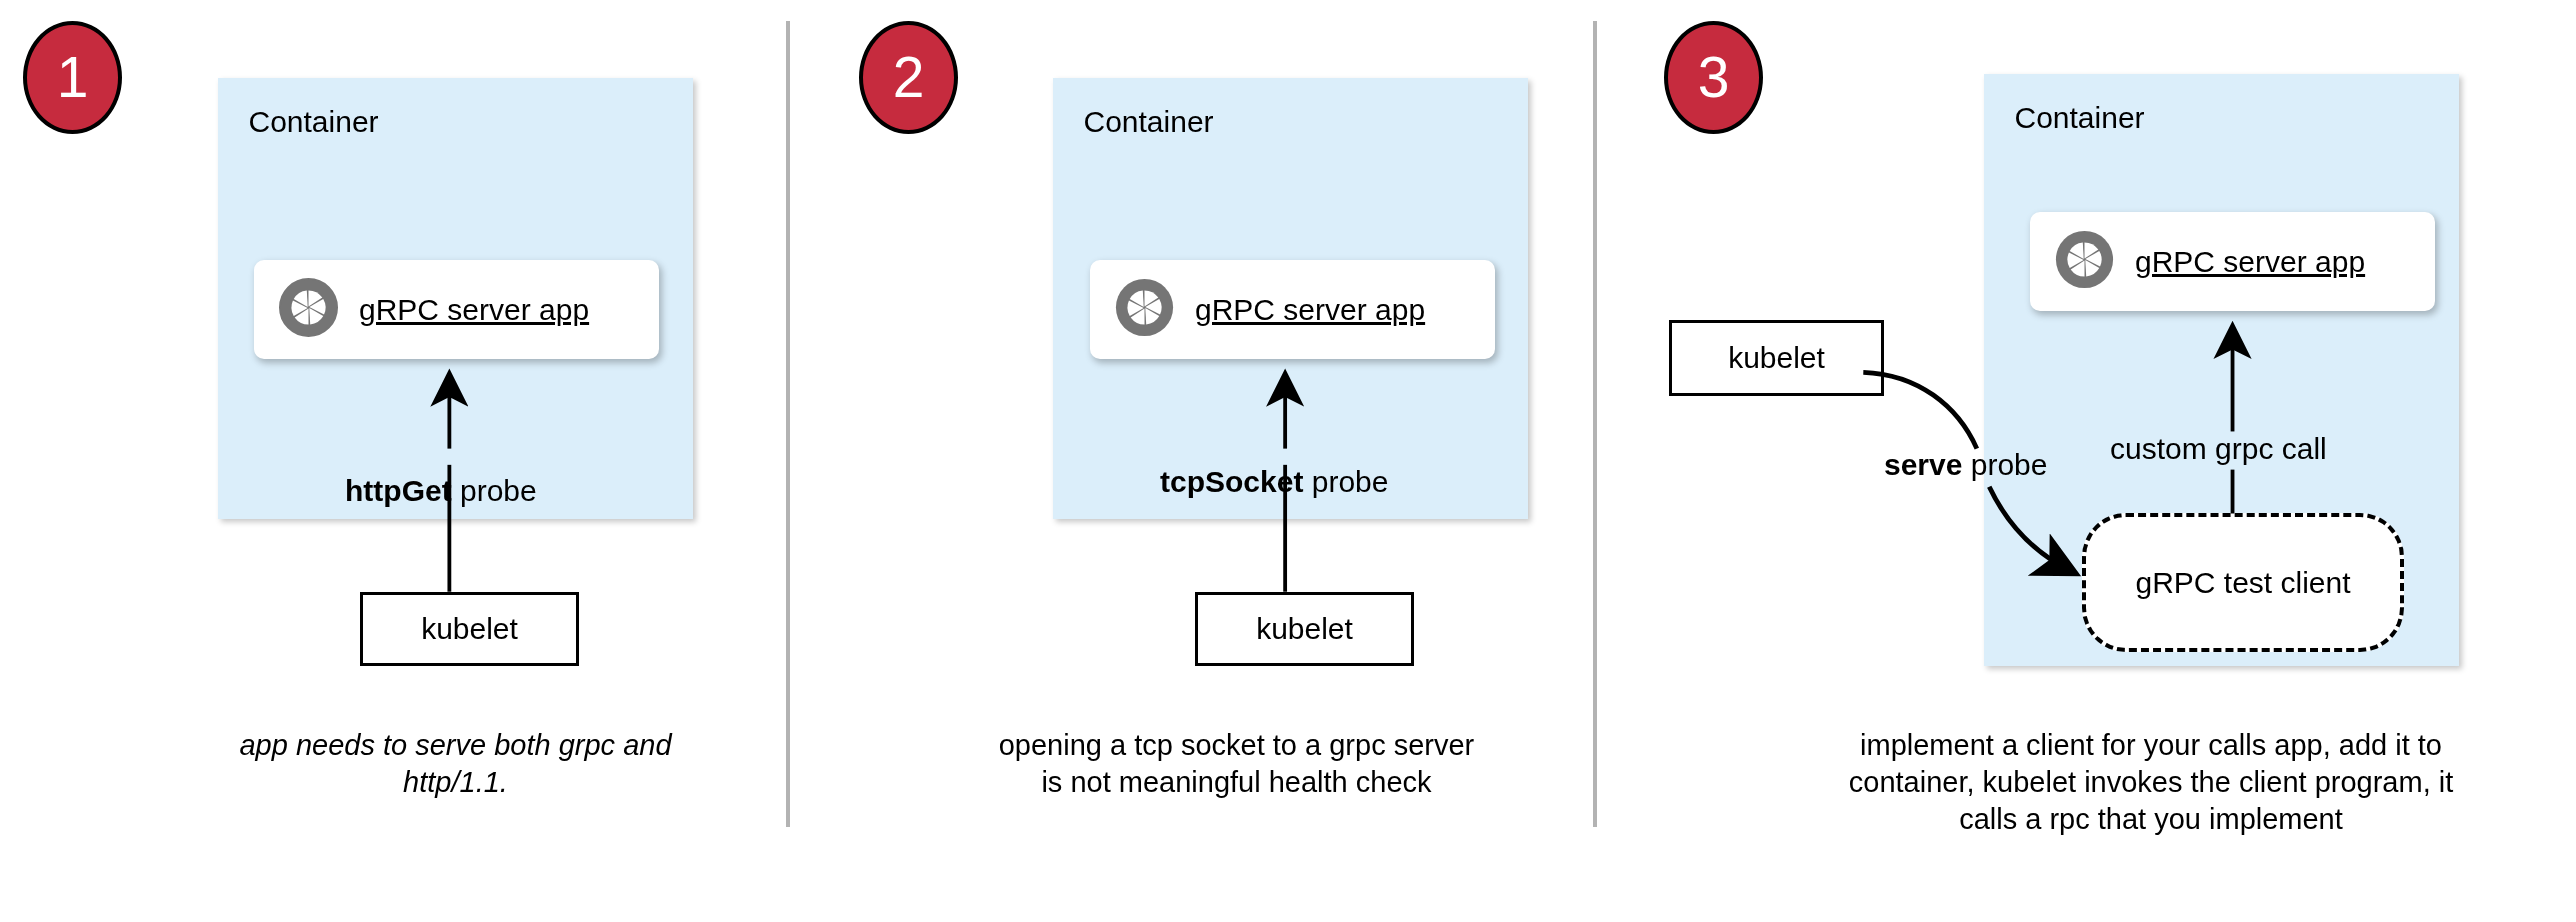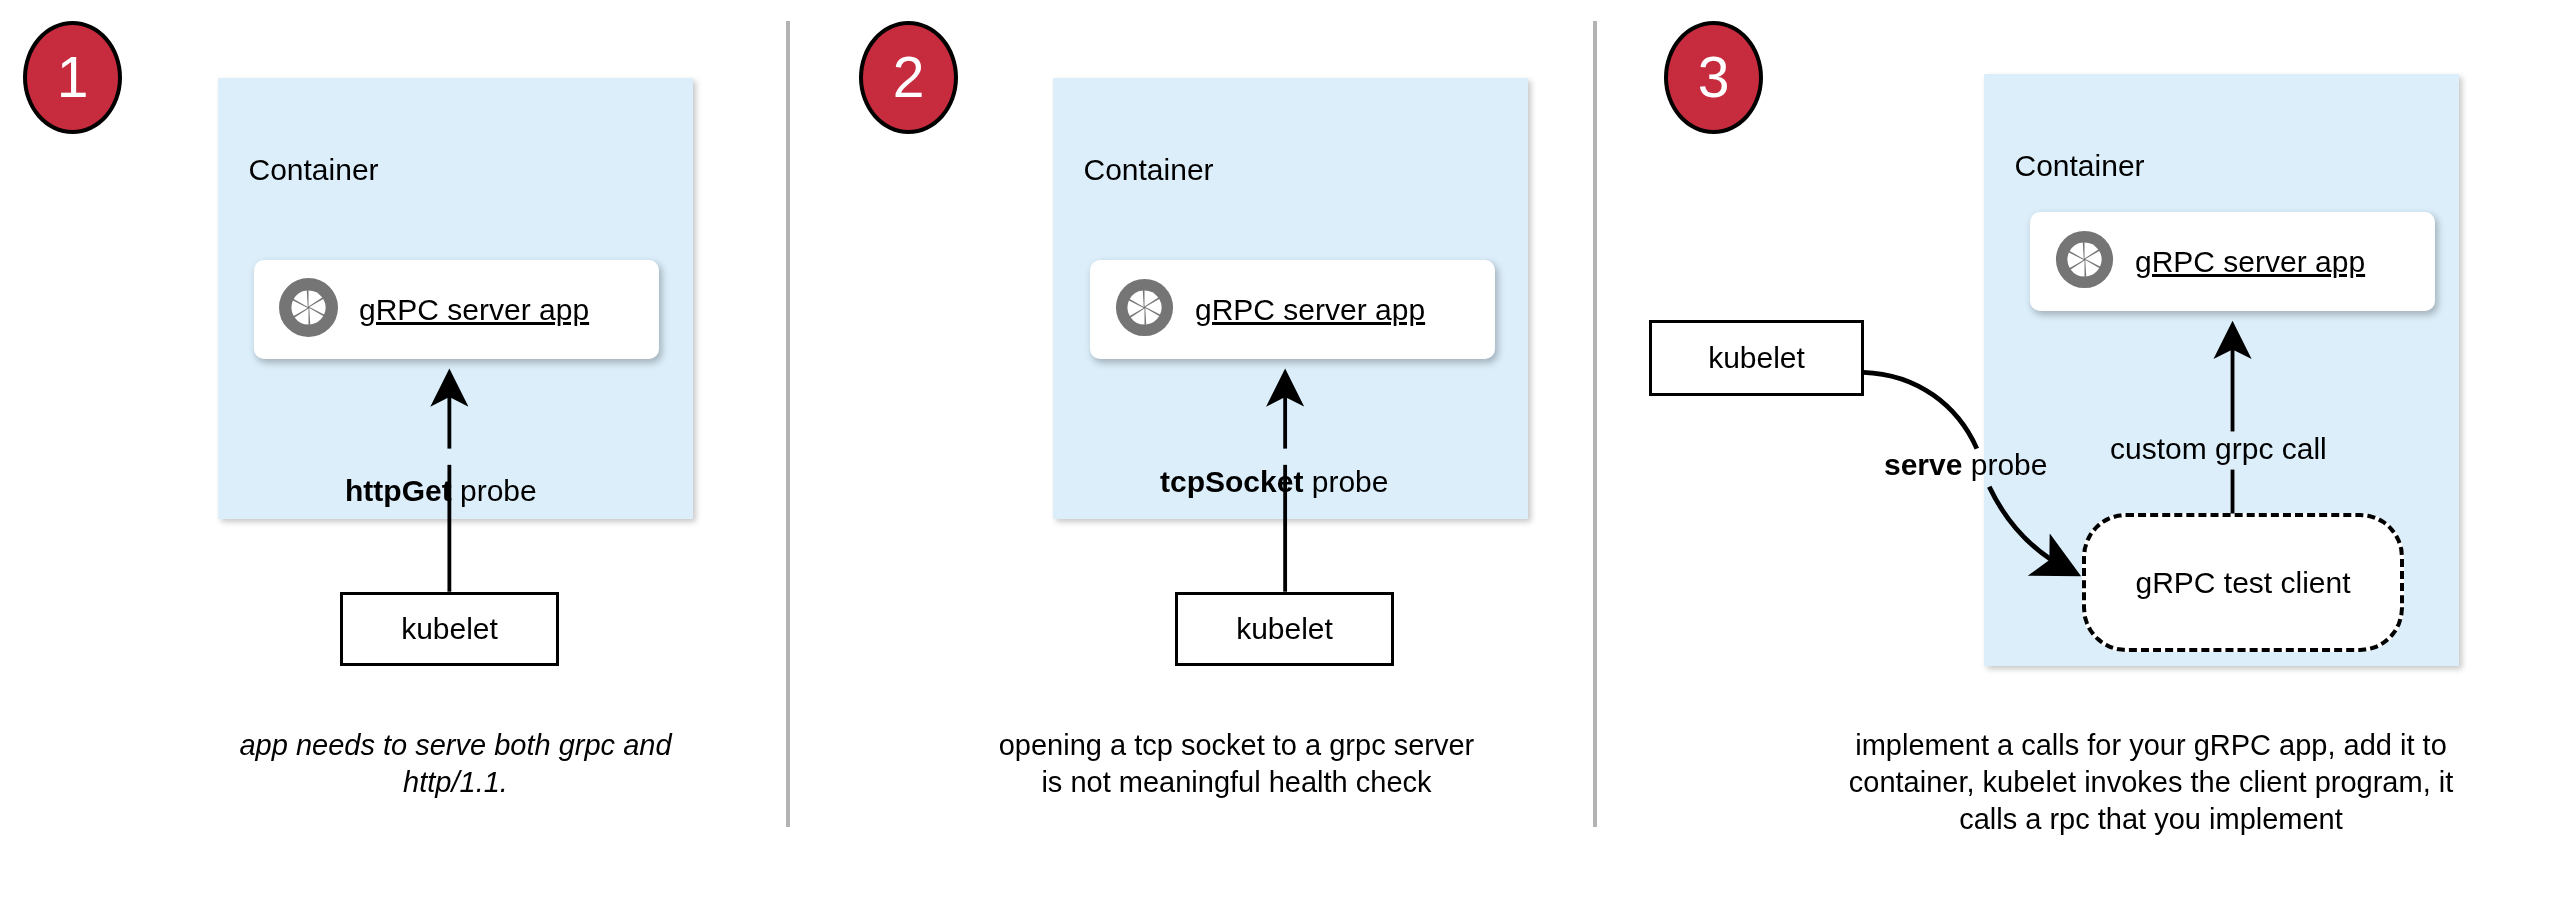--- a/index.html
+++ b/index.html
@@ -56,21 +56,20 @@
     background: #DBEEFA;
     box-shadow: 2.9px 2.9px 5.7px rgba(0,0,0,0.22);
   }
   .container-label {
     position: absolute;
     left: 30.5px;
     top: 27px;
     font-size: 30px;
     color: #000;
     white-space: nowrap;
-    margin-top: 48px;
   }
 
   
   .app-card {
     position: absolute;
     background: #ffffff;
     border-radius: 10px;
     box-shadow: 2.9px 3.8px 7.6px rgba(0,0,0,0.25);
     display: flex;
     align-items: center;
@@ -93,20 +92,21 @@
   .kubelet-box {
     position: absolute;
     background: #ffffff;
     border: 3.8px solid #000000;
     box-sizing: border-box;
     display: flex;
     align-items: center;
     justify-content: center;
     font-size: 30px;
     color: #000;
+    margin-left: 20px;
   }
 
   
   .testclient-box {
     position: absolute;
     background: #ffffff;
     border: 4.8px dashed #000000;
     border-radius: 44px;
     box-sizing: border-box;
     display: flex;
@@ -262,21 +262,21 @@
 
   <div class="edge-label" style="left:2110px; top:432px;">
     <span>custom grpc call</span>
   </div>
 
   <div class="testclient-box" style="left:2082px; top:513px; width:322px; height:139px;">
     <span>gRPC test client</span>
   </div>
 
   <div class="caption" style="left:1841px; top:727px; width:620px;">
-    <span>implement a calls for your gRPC app, add it to container, kubelet invokes the client program, it calls a rpc that you implement</span>
+    <span>implement a client for your calls app, add it to container, kubelet invokes the client program, it calls a rpc that you implement</span>
   </div>
 
   <svg class="overlay" viewBox="0 0 2700 967" xmlns="http://www.w3.org/2000/svg">
     <defs>
       <marker id="arrowhead" markerWidth="10" markerHeight="10" refX="7" refY="5" orient="auto" markerUnits="strokeWidth">
         <path d="M0,0 L10,5 L0,10 L2.5,5 Z" fill="#000000"></path>
       </marker>
     </defs>
 
     <g>

